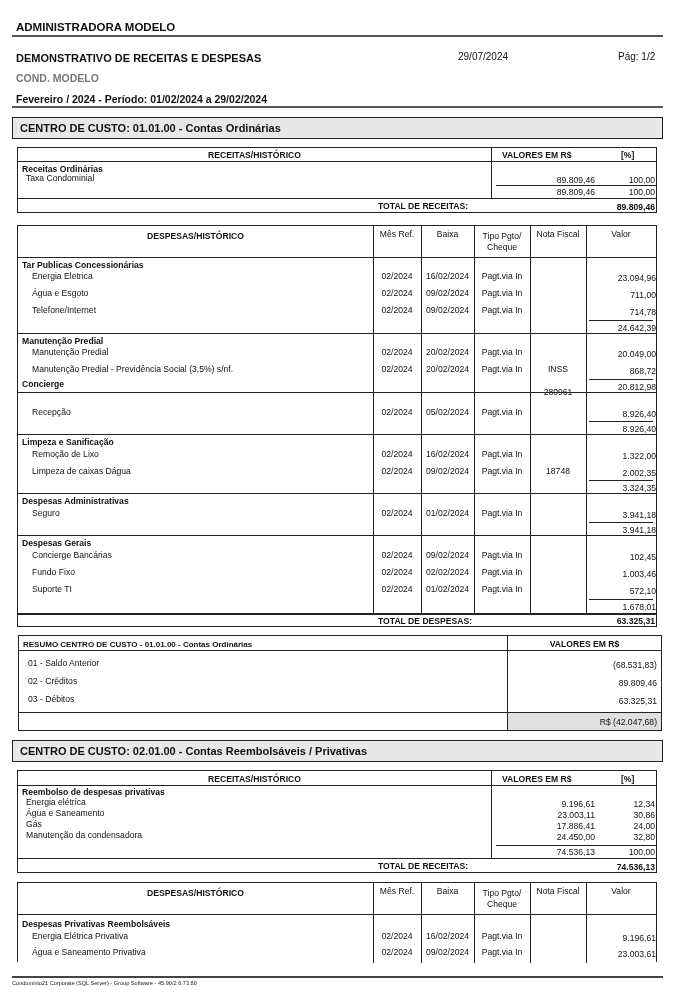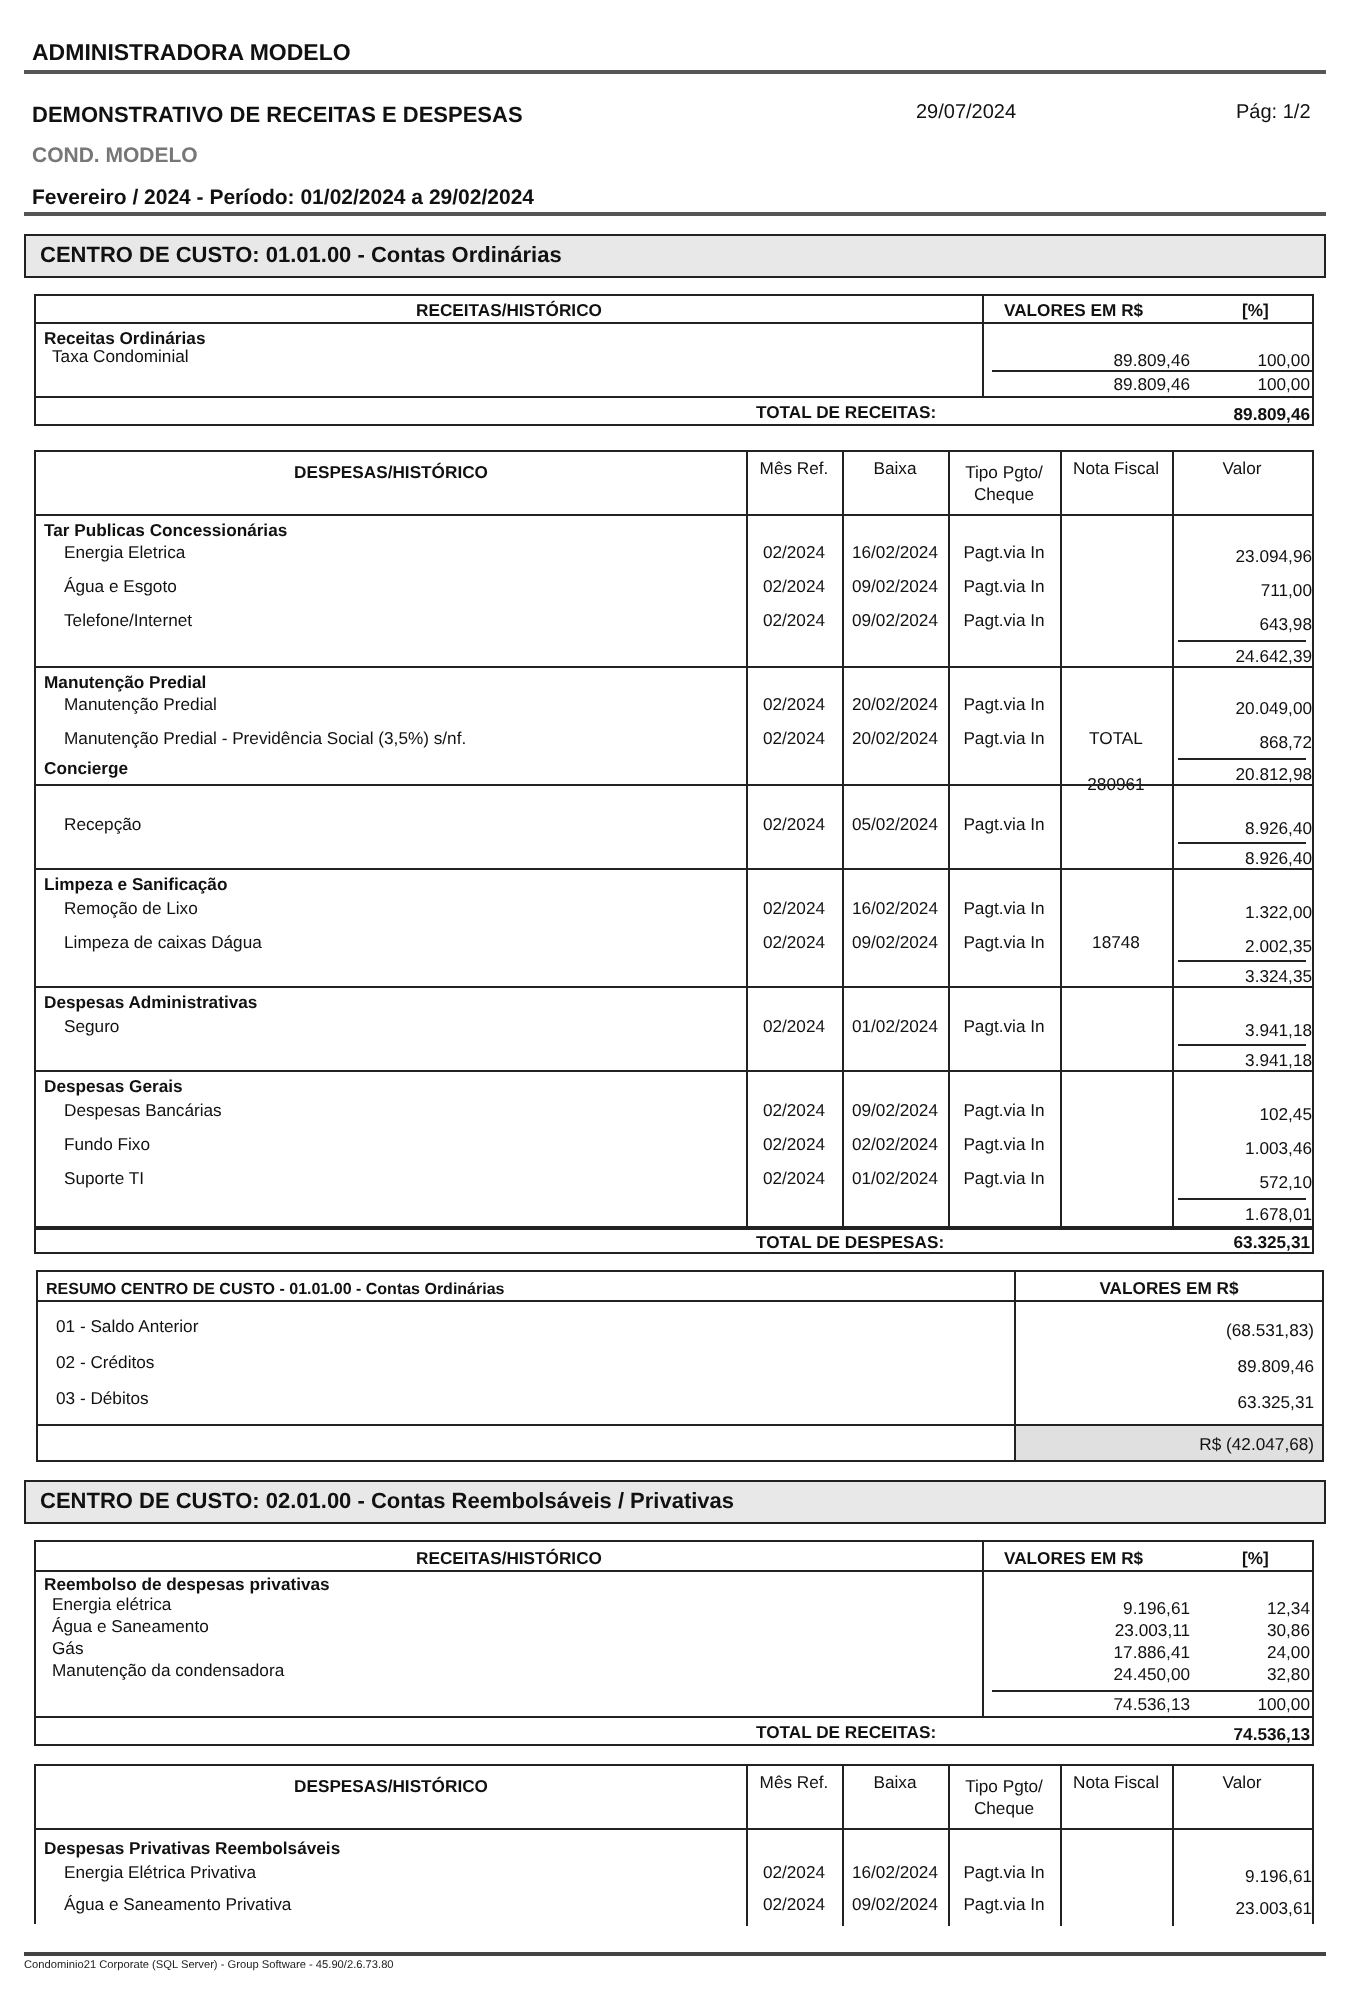--- a/index.html
+++ b/index.html
@@ -95,42 +95,42 @@
         <div class="t c" style="left:456px; top:62px; width:56px;">Pagt.via In</div>
         <div class="t c" style="left:512px; top:62px; width:56px;"></div>
         <div class="t r" style="left:568px; top:64px; width:70px;">711,00</div>
       </div>
       <div class="" style="position:absolute; left:0; top:0;">
         <div class="t" style="left:14px; top:79px;">Telefone/Internet</div>
         <div class="t c" style="left:355px; top:79px; width:48px;">02/2024</div>
         <div class="t c" style="left:403px; top:79px; width:53px;">09/02/2024</div>
         <div class="t c" style="left:456px; top:79px; width:56px;">Pagt.via In</div>
         <div class="t c" style="left:512px; top:79px; width:56px;"></div>
-        <div class="t r" style="left:568px; top:81px; width:70px;">643,98</div>
+        <div class="t r" style="left:568px; top:81px; width:70px;">714,78</div>
       </div>
       <div class="hline" style="left:571px; top:94px; width:64px;"></div>
       <div class="t r" style="left:568px; top:97px; width:70px;">24.642,39</div>
       <div class="hline" style="left:0; top:107px; width:638px;"></div>
     </div>
     <div class="" style="position:absolute; left:0; top:0;">
       <div class="t bold" style="left:4px; top:110px;">Manutenção Predial</div>
       <div class="" style="position:absolute; left:0; top:0;">
         <div class="t" style="left:14px; top:121px;">Manutenção Predial</div>
         <div class="t c" style="left:355px; top:121px; width:48px;">02/2024</div>
         <div class="t c" style="left:403px; top:121px; width:53px;">20/02/2024</div>
         <div class="t c" style="left:456px; top:121px; width:56px;">Pagt.via In</div>
         <div class="t c" style="left:512px; top:121px; width:56px;margin-top:40px;">280961</div>
         <div class="t r" style="left:568px; top:123px; width:70px;padding-left:23px;">20.049,00</div>
       </div>
       <div class="" style="position:absolute; left:0; top:0;">
         <div class="t" style="left:14px; top:138px;">Manutenção Predial - Previdência Social (3,5%) s/nf.</div>
         <div class="t c" style="left:355px; top:138px; width:48px;">02/2024</div>
         <div class="t c" style="left:403px; top:138px; width:53px;">20/02/2024</div>
         <div class="t c" style="left:456px; top:138px; width:56px;">Pagt.via In</div>
-        <div class="t c" style="left:512px; top:138px; width:56px;">TOTAL</div>
+        <div class="t c" style="left:512px; top:138px; width:56px;">INSS</div>
         <div class="t r" style="left:568px; top:140px; width:70px;">868,72</div>
       </div>
       <div class="hline" style="left:571px; top:153px; width:64px;"></div>
       <div class="t r" style="left:568px; top:156px; width:70px;">20.812,98</div>
       <div class="hline" style="left:0; top:166px; width:638px;"></div>
     </div>
     <div class="" style="position:absolute; left:0; top:0;">
       <div class="t bold" style="left:4px; top:153px;">Concierge</div>
       <div class="" style="position:absolute; left:0; top:0;">
         <div class="t" style="left:14px; top:181px;">Recepção</div>
@@ -176,21 +176,21 @@
         <div class="t c" style="left:512px; top:282px; width:56px;"></div>
         <div class="t r" style="left:568px; top:284px; width:70px;">3.941,18</div>
       </div>
       <div class="hline" style="left:571px; top:296px; width:64px;"></div>
       <div class="t r" style="left:568px; top:299px; width:70px;">3.941,18</div>
       <div class="hline" style="left:0; top:309px; width:638px;"></div>
     </div>
     <div class="" style="position:absolute; left:0; top:0;">
       <div class="t bold" style="left:4px; top:312px;">Despesas Gerais</div>
       <div class="" style="position:absolute; left:0; top:0;">
-        <div class="t" style="left:14px; top:324px;">Despesas Bancárias</div>
+        <div class="t" style="left:14px; top:324px;">Concierge Bancárias</div>
         <div class="t c" style="left:355px; top:324px; width:48px;">02/2024</div>
         <div class="t c" style="left:403px; top:324px; width:53px;">09/02/2024</div>
         <div class="t c" style="left:456px; top:324px; width:56px;">Pagt.via In</div>
         <div class="t c" style="left:512px; top:324px; width:56px;"></div>
         <div class="t r" style="left:568px; top:326px; width:70px;">102,45</div>
       </div>
       <div class="" style="position:absolute; left:0; top:0;">
         <div class="t" style="left:14px; top:341px;">Fundo Fixo</div>
         <div class="t c" style="left:355px; top:341px; width:48px;">02/2024</div>
         <div class="t c" style="left:403px; top:341px; width:53px;">02/02/2024</div>

